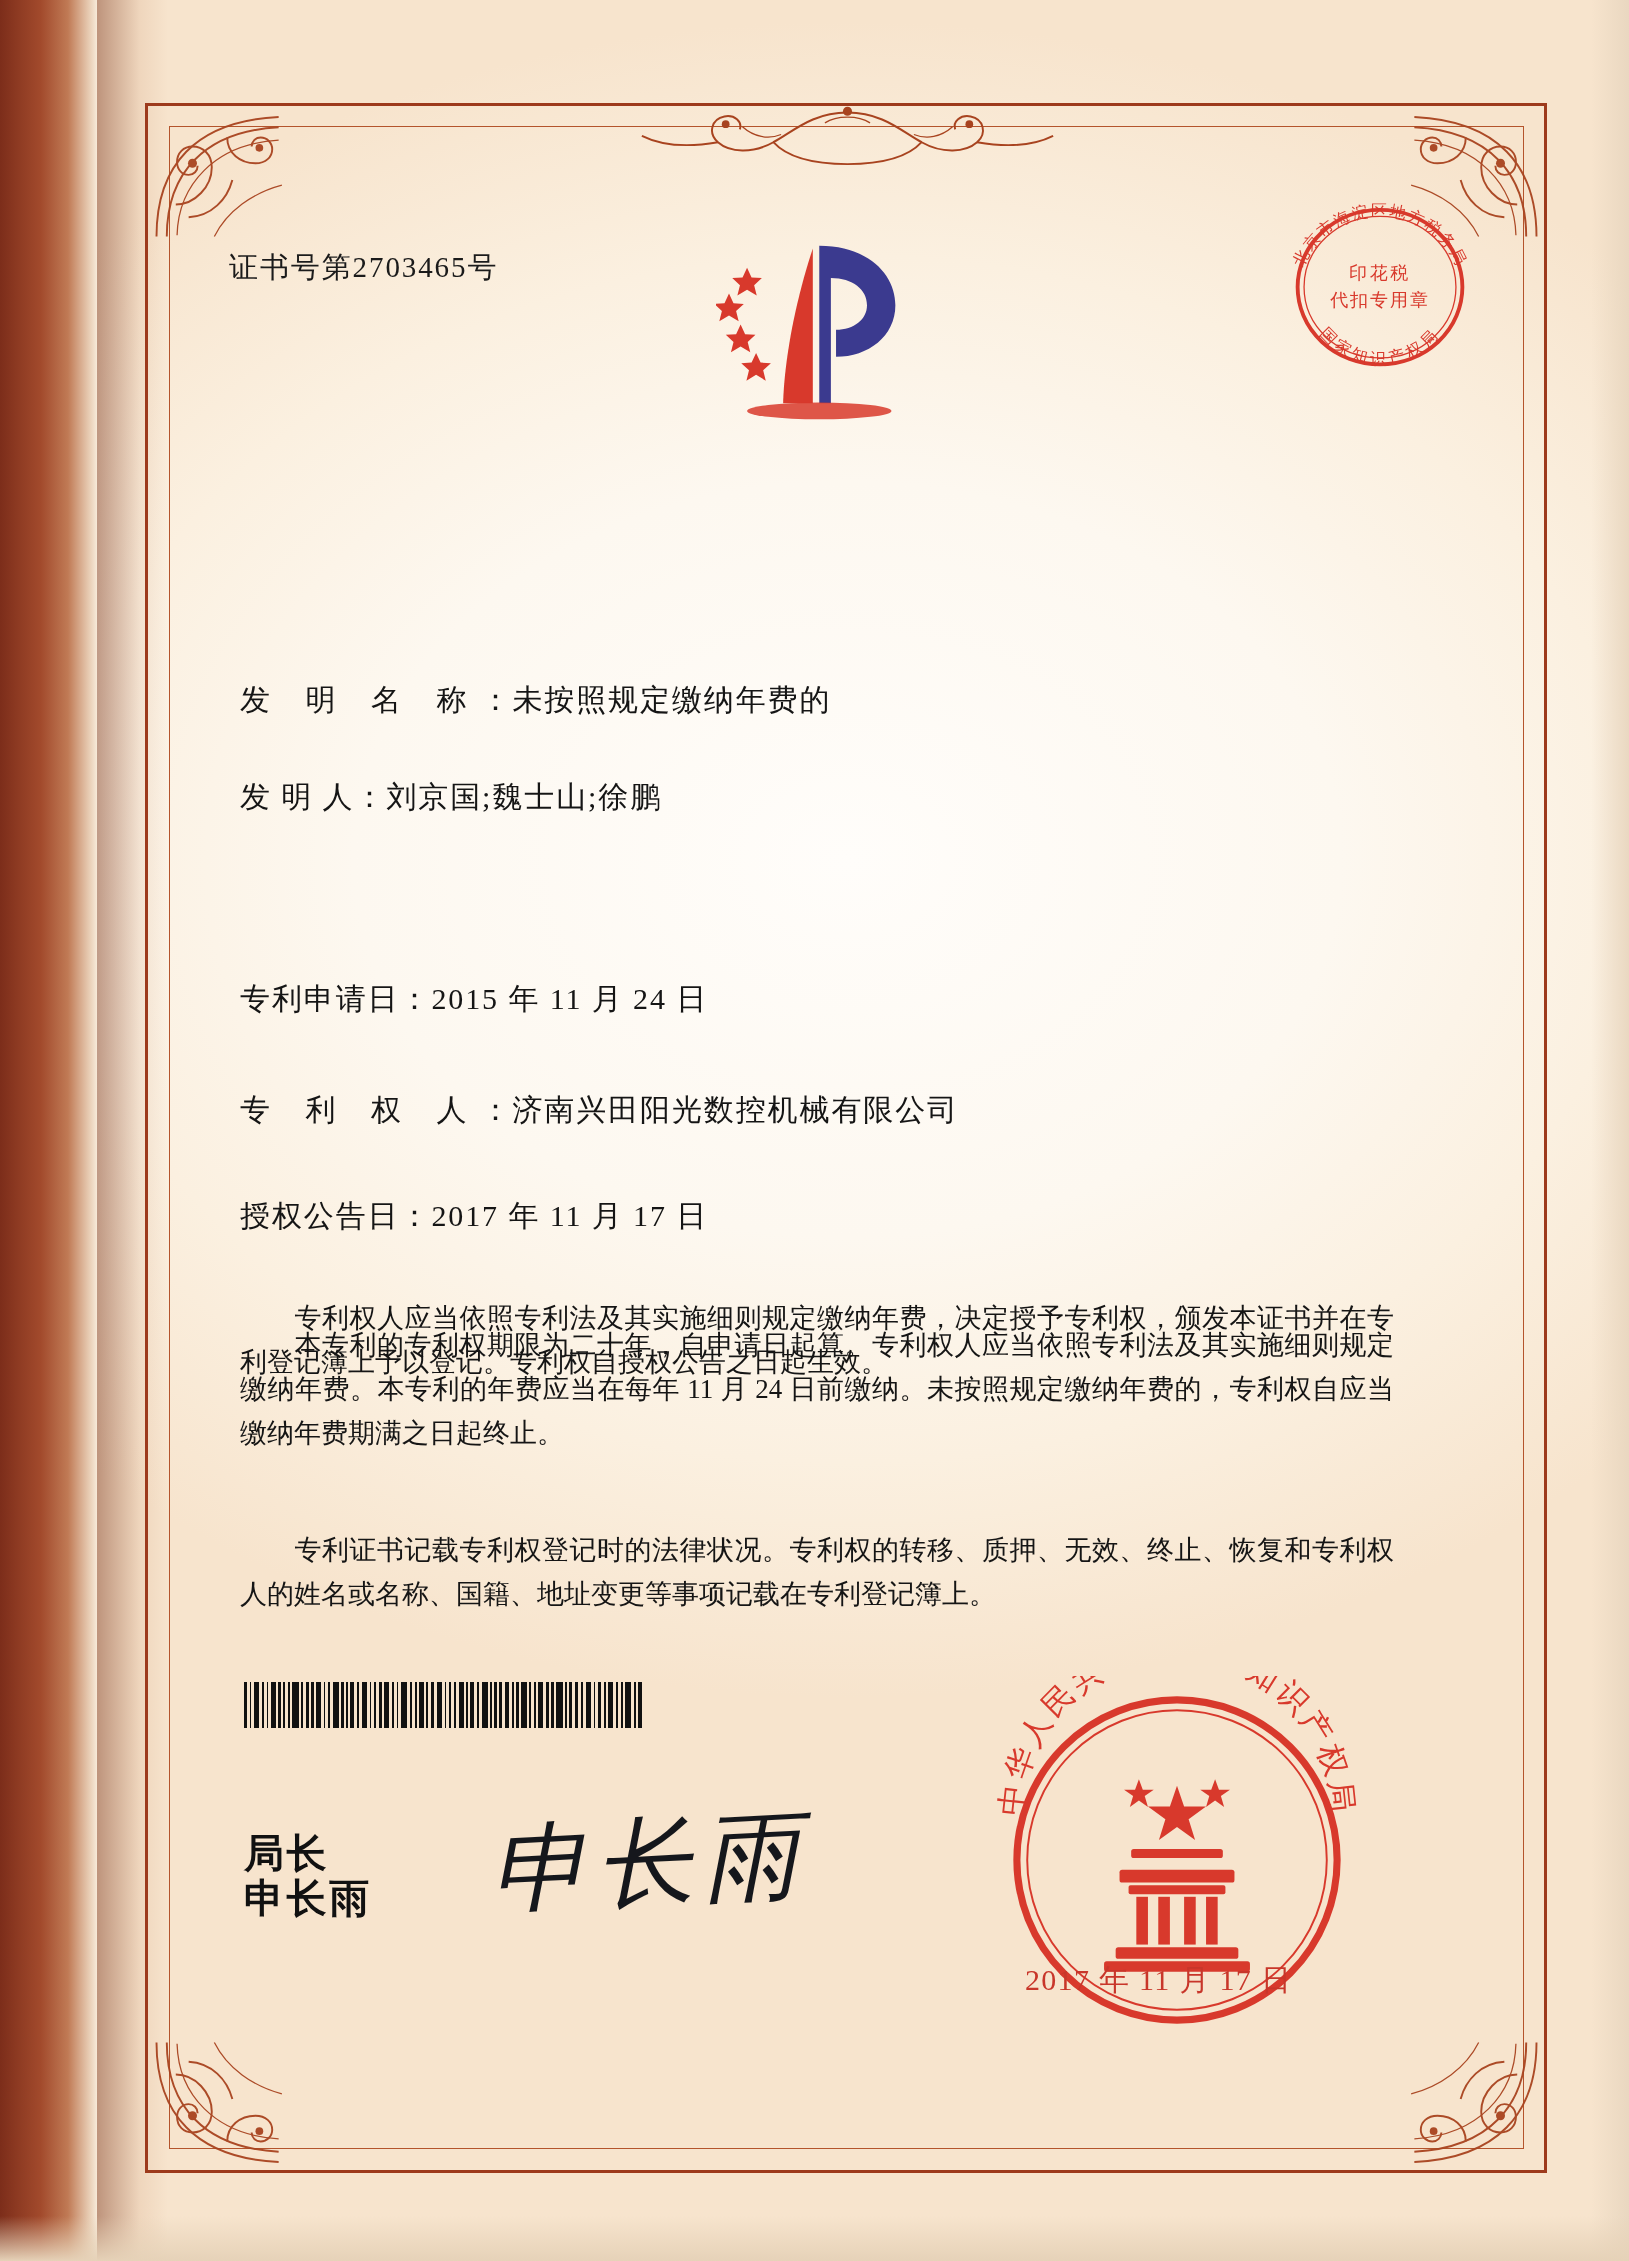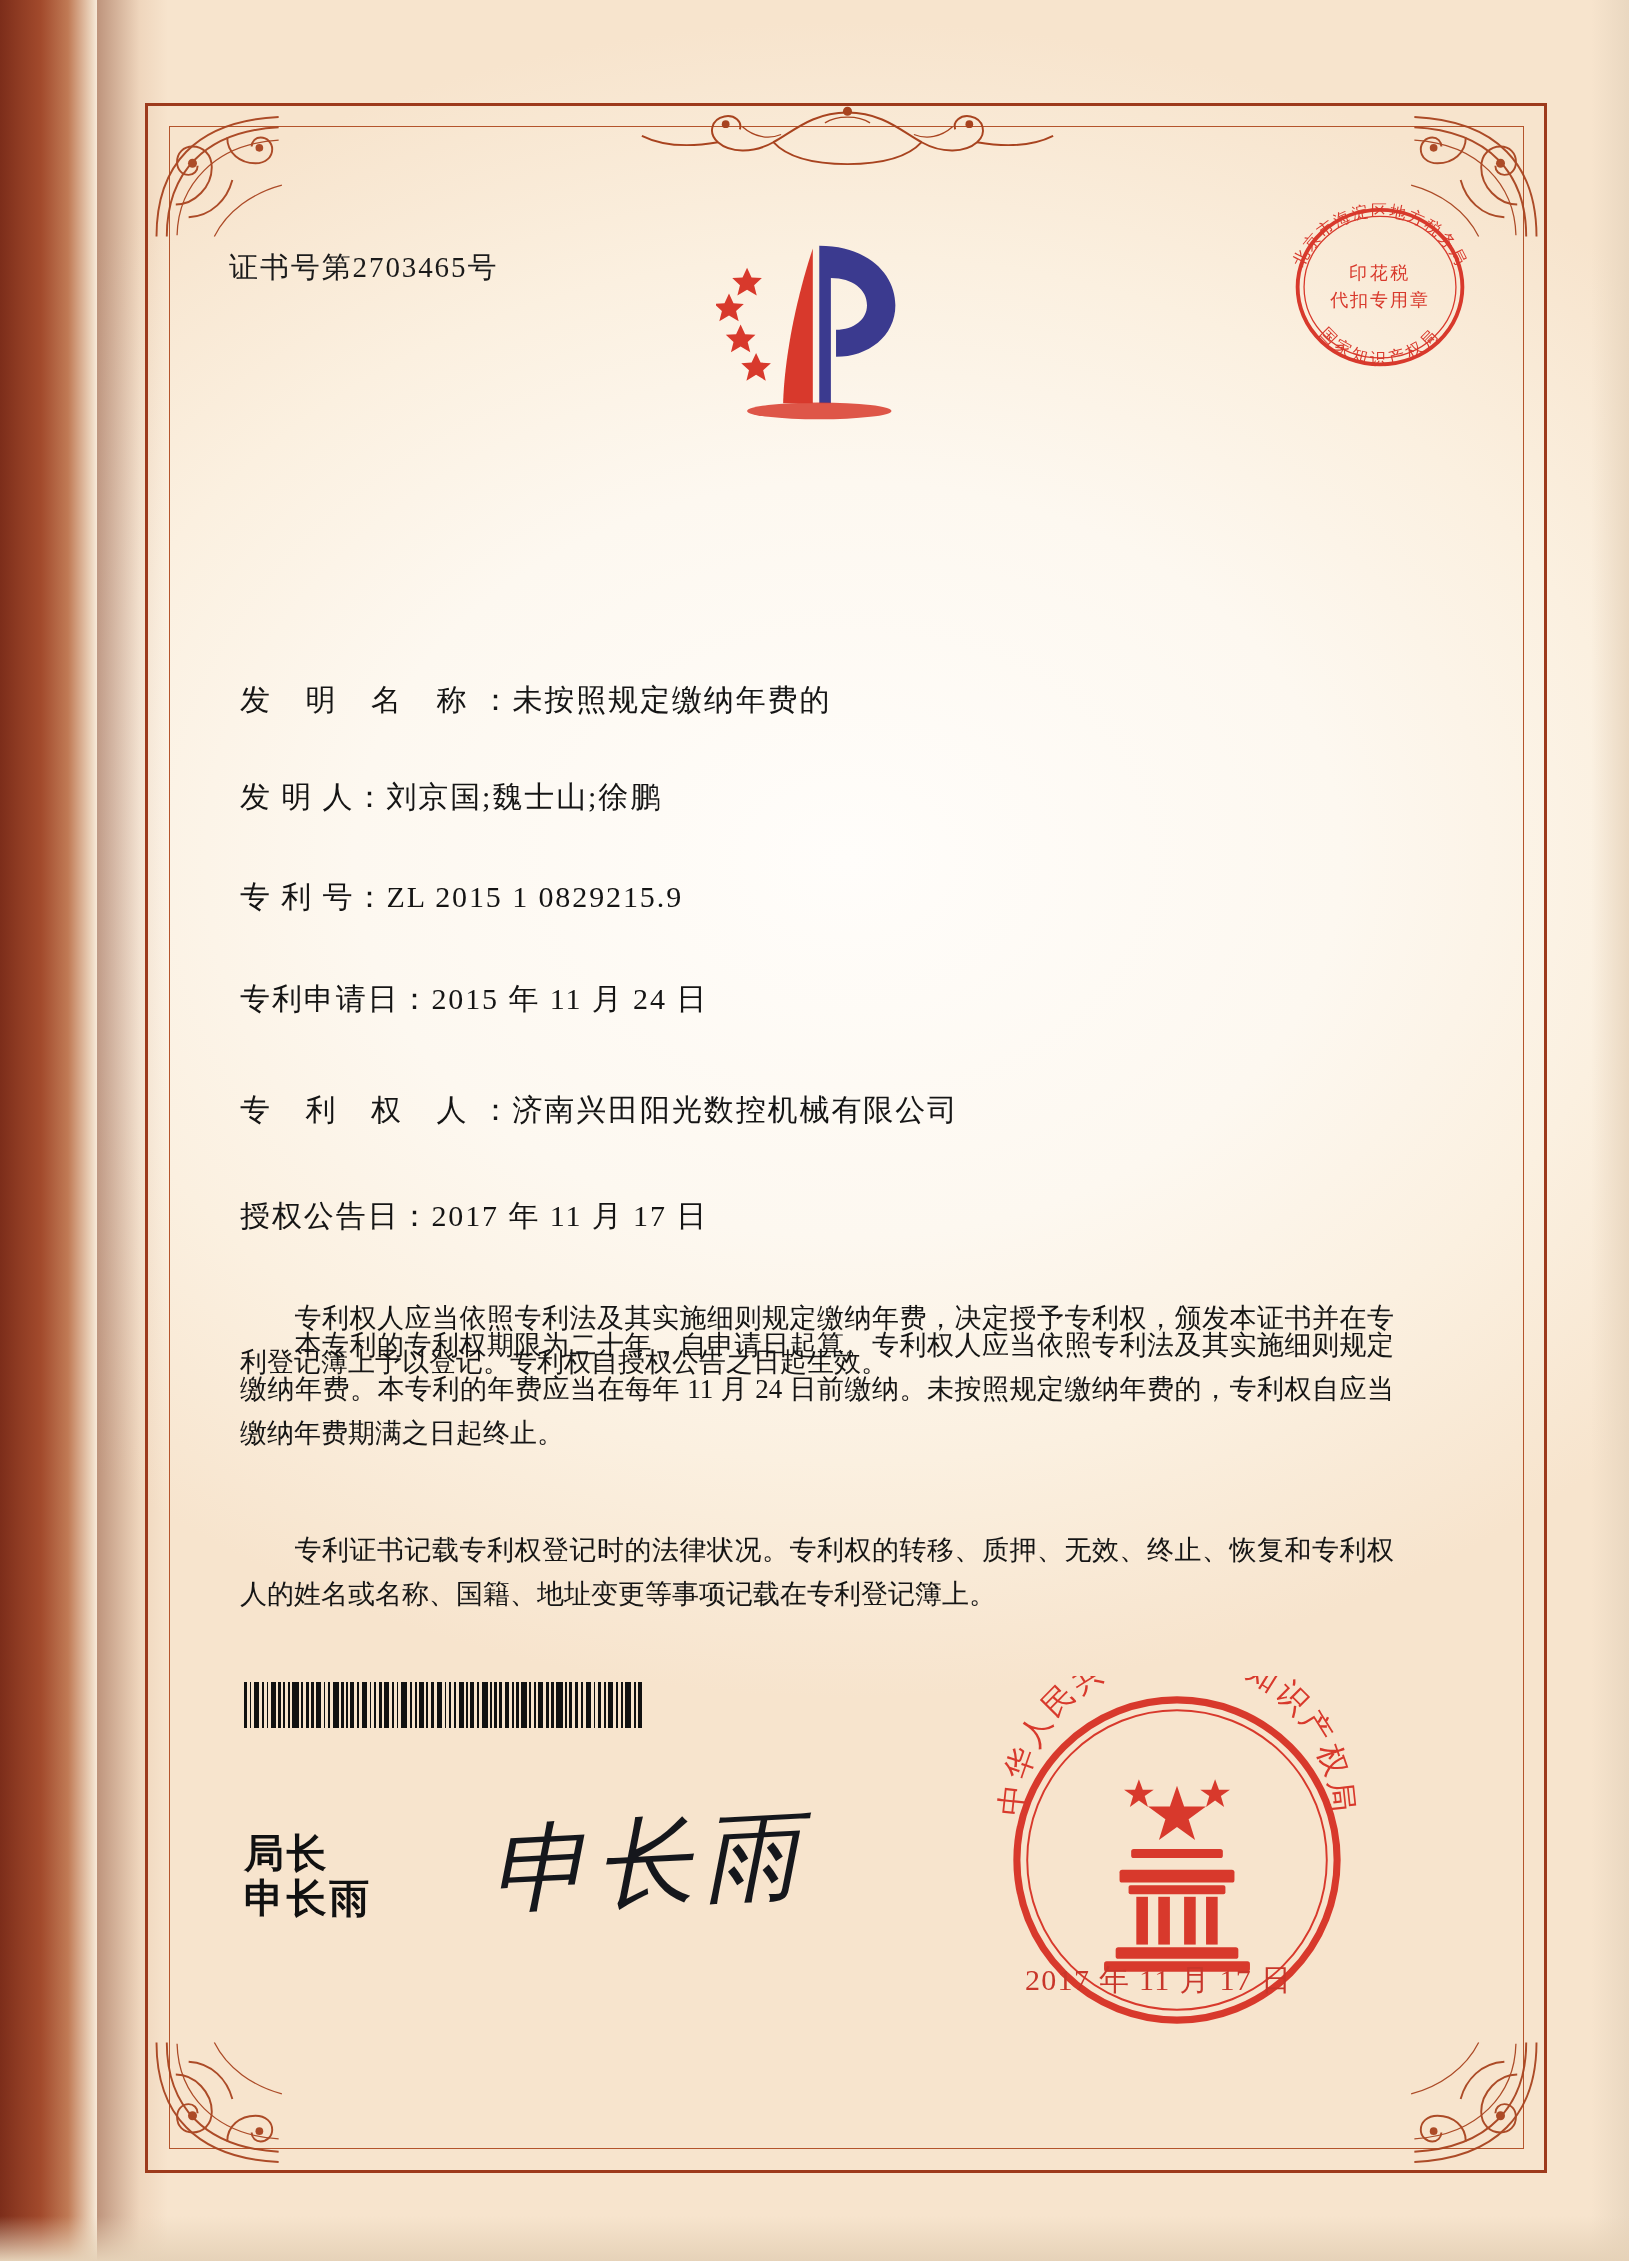--- a/index.html
+++ b/index.html
@@ -356,23 +356,20 @@
 
 
   <div class="field" id="f-title">
     <span class="label lbl-spread-4">发 明 名 称</span><span class="value lbl-tight">：</span><span class="value lbl-tight">未按照规定缴纳年费的</span>
   </div>
 
   <div class="field" id="f-inventor">
     <span class="label lbl-tight">发    明    人</span><span class="value lbl-tight">：</span><span class="value lbl-tight">刘京国;魏士山;徐鹏</span>
   </div>
 
-  <div class="field" id="f-patno">
-    <span class="label lbl-tight">专    利    号</span><span class="value lbl-tight">：</span><span class="value lbl-tight">ZL 2015 1 0829215.9</span>
-  </div>
 
   <div class="field" id="f-appdate">
     <span class="label lbl-tight">专利申请日</span><span class="value lbl-tight">：</span><span class="value lbl-tight">2015 年 11 月 24 日</span>
   </div>
 
   <div class="field" id="f-holder">
     <span class="label lbl-spread-4">专 利 权 人</span><span class="value lbl-tight">：</span><span class="value lbl-tight">济南兴田阳光数控机械有限公司</span>
   </div>
 
   <div class="field" id="f-grant">

